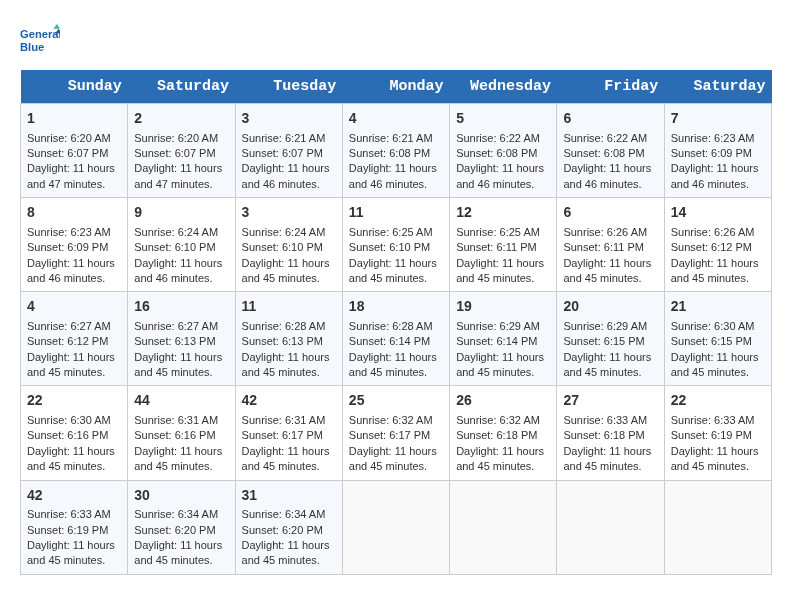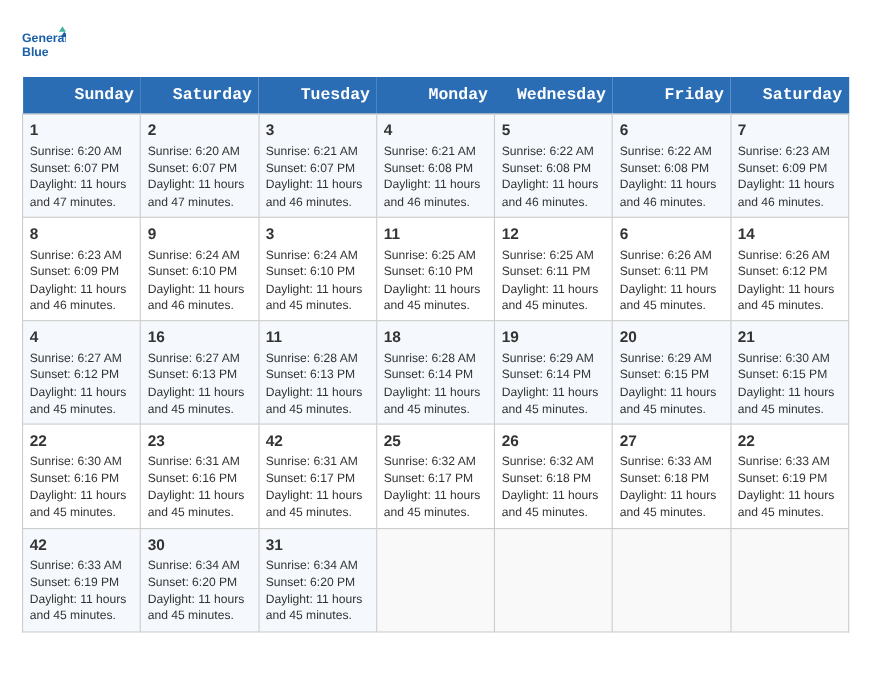--- a/index.html
+++ b/index.html
@@ -127,21 +127,21 @@
         <td><span class="day-num">4</span><span>Sunrise: 6:27 AM</span><br><span>Sunset: 6:12 PM</span><br><span>Daylight: 11 hours and 45 minutes.</span></td>
         <td><span class="day-num">16</span><span>Sunrise: 6:27 AM</span><br><span>Sunset: 6:13 PM</span><br><span>Daylight: 11 hours and 45 minutes.</span></td>
         <td><span class="day-num">11</span><span>Sunrise: 6:28 AM</span><br><span>Sunset: 6:13 PM</span><br><span>Daylight: 11 hours and 45 minutes.</span></td>
         <td><span class="day-num">18</span><span>Sunrise: 6:28 AM</span><br><span>Sunset: 6:14 PM</span><br><span>Daylight: 11 hours and 45 minutes.</span></td>
         <td><span class="day-num">19</span><span>Sunrise: 6:29 AM</span><br><span>Sunset: 6:14 PM</span><br><span>Daylight: 11 hours and 45 minutes.</span></td>
         <td><span class="day-num">20</span><span>Sunrise: 6:29 AM</span><br><span>Sunset: 6:15 PM</span><br><span>Daylight: 11 hours and 45 minutes.</span></td>
         <td><span class="day-num">21</span><span>Sunrise: 6:30 AM</span><br><span>Sunset: 6:15 PM</span><br><span>Daylight: 11 hours and 45 minutes.</span></td>
       </tr>
       <tr>
         <td><span class="day-num">22</span><span>Sunrise: 6:30 AM</span><br><span>Sunset: 6:16 PM</span><br><span>Daylight: 11 hours and 45 minutes.</span></td>
-        <td><span class="day-num">23</span><span>Sunrise: 6:31 AM</span><br><span>Sunset: 6:16 PM</span><br><span>Daylight: 11 hours and 45 minutes.</span></td>
+        <td><span class="day-num">44</span><span>Sunrise: 6:31 AM</span><br><span>Sunset: 6:16 PM</span><br><span>Daylight: 11 hours and 45 minutes.</span></td>
         <td><span class="day-num">42</span><span>Sunrise: 6:31 AM</span><br><span>Sunset: 6:17 PM</span><br><span>Daylight: 11 hours and 45 minutes.</span></td>
         <td><span class="day-num">25</span><span>Sunrise: 6:32 AM</span><br><span>Sunset: 6:17 PM</span><br><span>Daylight: 11 hours and 45 minutes.</span></td>
         <td><span class="day-num">26</span><span>Sunrise: 6:32 AM</span><br><span>Sunset: 6:18 PM</span><br><span>Daylight: 11 hours and 45 minutes.</span></td>
         <td><span class="day-num">27</span><span>Sunrise: 6:33 AM</span><br><span>Sunset: 6:18 PM</span><br><span>Daylight: 11 hours and 45 minutes.</span></td>
         <td><span class="day-num">22</span><span>Sunrise: 6:33 AM</span><br><span>Sunset: 6:19 PM</span><br><span>Daylight: 11 hours and 45 minutes.</span></td>
       </tr>
       <tr>
         <td><span class="day-num">42</span><span>Sunrise: 6:33 AM</span><br><span>Sunset: 6:19 PM</span><br><span>Daylight: 11 hours and 45 minutes.</span></td>
         <td><span class="day-num">30</span><span>Sunrise: 6:34 AM</span><br><span>Sunset: 6:20 PM</span><br><span>Daylight: 11 hours and 45 minutes.</span></td>
         <td><span class="day-num">31</span><span>Sunrise: 6:34 AM</span><br><span>Sunset: 6:20 PM</span><br><span>Daylight: 11 hours and 45 minutes.</span></td>

